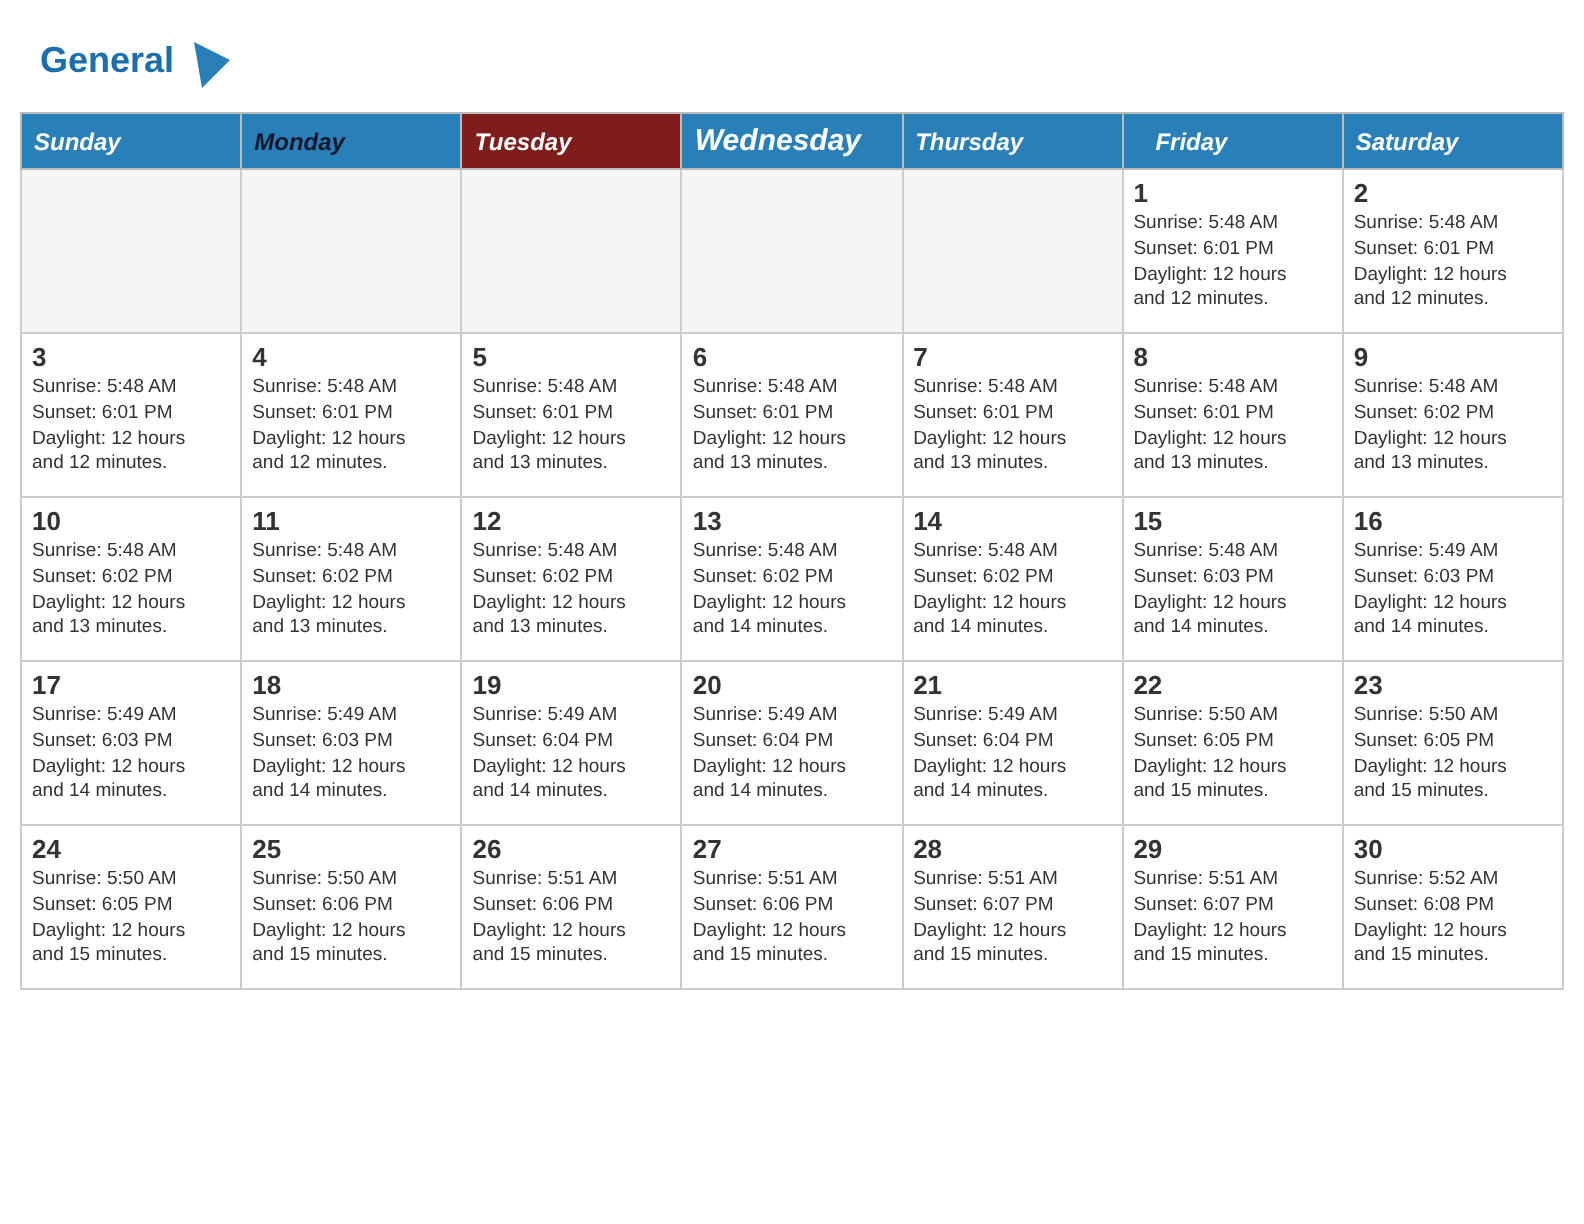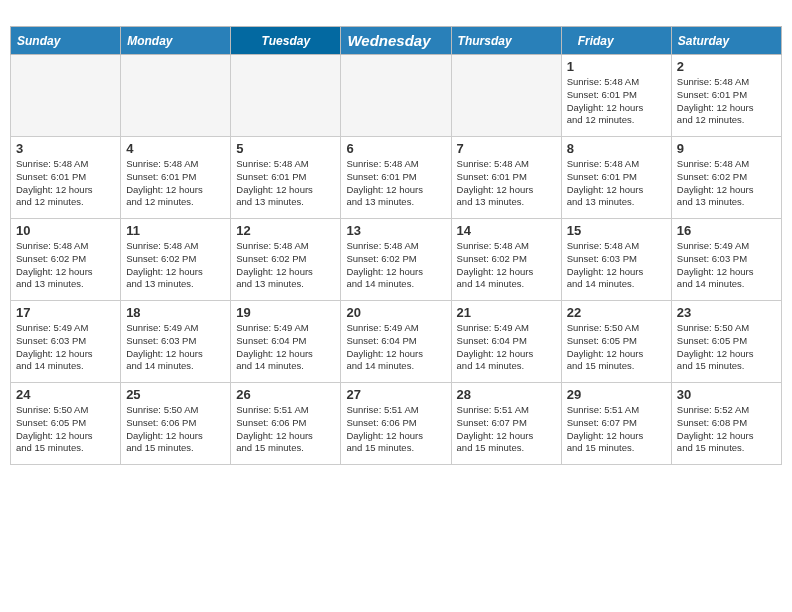--- a/index.html
+++ b/index.html
@@ -19,34 +19,42 @@
     
     table { border-collapse: collapse; width: calc(100% - 20px); margin: 0 10px; }
     td, th { border: 1px solid #ccc; }
   </style>
 </head>
 <body>
 
 <div class="header">
   <div class="logo">
     <div>
+      <div style="display:flex;align-items:center;">
+        <span class="logo-text">
+          <span class="blue">General</span>
+        </span>
+        <svg width="30" height="30" viewBox="0 0 30 30">
+          <polygon points="10,5 28,14 14,28" fill="#2980b9"></polygon>
+        </svg>
+      </div>
     </div>
   </div>
   <div class="title-section">
     <div class="month-title"></div>
     <div class="location"></div>
   </div>
 </div>
 
 <table style="border-collapse:collapse; width:772px; margin:0 10px;">
   <thead>
     <tr id="header-row">
         <th class="day-header" style="background: rgb(41, 128, 185); color: rgb(255, 255, 255); text-align: left; padding: 5px 6px; font-size: 12px; font-weight: bold; border: 1px solid rgb(187, 187, 187); width: 110px;">Sunday</th>
-        <th class="day-header" style="background: rgb(41, 128, 185); color: #ffffff; text-align: left; padding: 5px 6px; font-size: 12px; font-weight: bold; border: 1px solid rgb(187, 187, 187); width: 110px; margin-top: 20px;">Monday</th>
-        <th class="day-header" style="background: #0369a1; color: rgb(255, 255, 255); text-align: center; padding: 5px 6px; font-size: 12px; font-weight: bold; border: 1px solid rgb(187, 187, 187); width: 110px;">Tuesday</th>
+        <th class="day-header" style="background: rgb(41, 128, 185); color: #0f172a; text-align: left; padding: 5px 6px; font-size: 12px; font-weight: bold; border: 1px solid rgb(187, 187, 187); width: 110px; margin-top: 20px;">Monday</th>
+        <th class="day-header" style="background: #7f1d1d; color: rgb(255, 255, 255); text-align: left; padding: 5px 6px; font-size: 12px; font-weight: bold; border: 1px solid rgb(187, 187, 187); width: 110px;">Tuesday</th>
         <th class="day-header" style="background: rgb(41, 128, 185); color: rgb(255, 255, 255); text-align: left; padding: 5px 6px; font-size: 15px; font-weight: bold; border: 1px solid rgb(187, 187, 187); width: 110px;">Wednesday</th>
         <th class="day-header" style="background: rgb(41, 128, 185); color: rgb(255, 255, 255); text-align: left; padding: 5px 6px; font-size: 12px; font-weight: bold; border: 1px solid rgb(187, 187, 187); width: 110px;">Thursday</th>
         <th class="day-header" style="background: rgb(41, 128, 185); color: rgb(255, 255, 255); text-align: left; padding: 5px 16px; font-size: 12px; font-weight: bold; border: 1px solid rgb(187, 187, 187); width: 110px;">Friday</th>
         <th class="day-header" style="background: rgb(41, 128, 185); color: rgb(255, 255, 255); text-align: left; padding: 5px 6px; font-size: 12px; font-weight: bold; border: 1px solid rgb(187, 187, 187); width: 110px;">Saturday</th>
       </tr>
   </thead>
   <tbody id="calendar-body">
       <tr>
         <td style="vertical-align: top; border: 1px solid rgb(204, 204, 204); padding: 4px 5px; width: 110px; height: 82px; font-size: 9.5px; color: rgb(51, 51, 51); background: rgb(245, 245, 245);"></td>
         <td style="vertical-align: top; border: 1px solid rgb(204, 204, 204); padding: 4px 5px; width: 110px; height: 82px; font-size: 9.5px; color: rgb(51, 51, 51); background: rgb(245, 245, 245);"></td>

